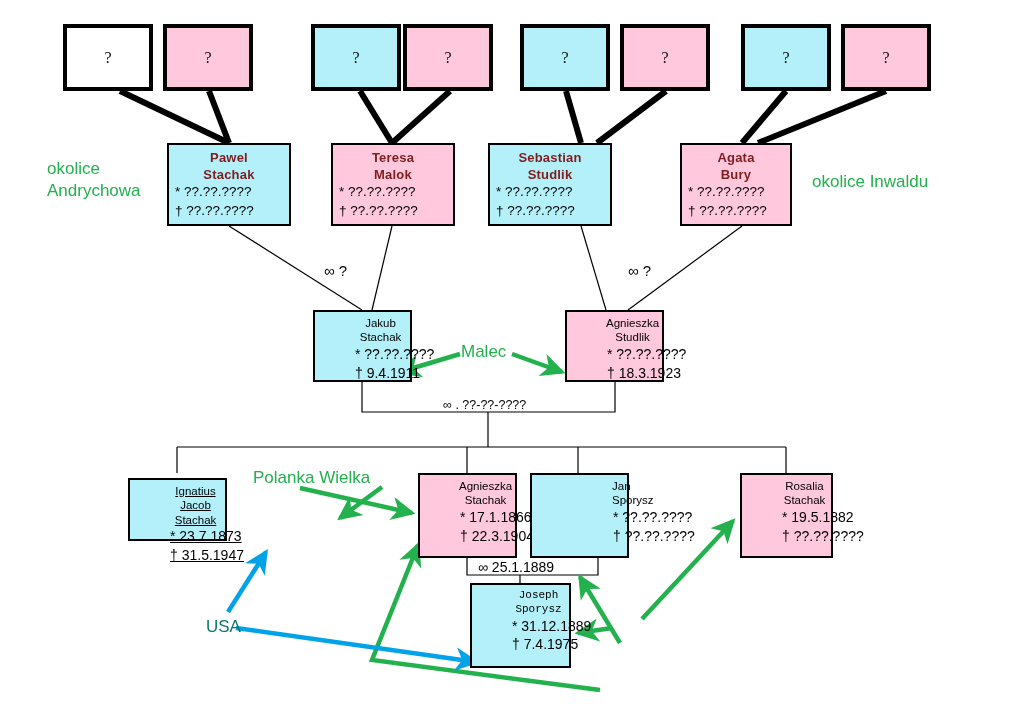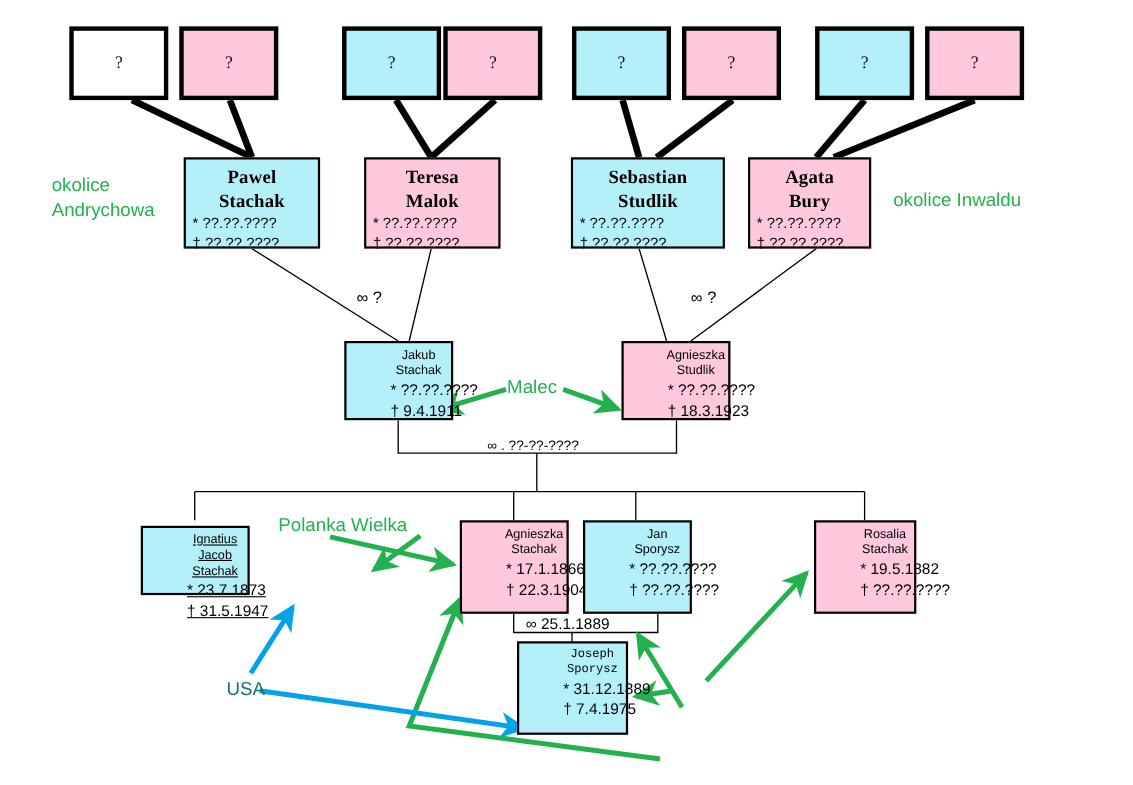--- a/index.html
+++ b/index.html
@@ -47,24 +47,24 @@
   }
   .qbox .qmark {
     font-family: "Liberation Serif", serif;
     font-size: 16px;
     color: #111111;
     line-height: 1;
   }
 
   
   .gen1 .nm {
-    font-family: Liberation Serif, serif;
+    font-family: Liberation Sans, sans-serif;
     font-weight: bold;
-    font-size: 17px;
-    color: #000000;
+    font-size: 13px;
+    color: #7f1d1d;
     text-align: center;
     line-height: 1.28;
     letter-spacing: 0.2px;
   }
   .gen1 .dt {
     font-family: "Liberation Sans", sans-serif;
     font-size: 13.5px;
     color: #000000;
     text-align: left;
     line-height: 1.38;
@@ -244,21 +244,21 @@
 
   <div class="pbox female gen1" style="left:331px; top:143px; width:124px; height:83px;">
     <div class="inner">
       <div class="nm">Teresa</div>
       <div class="nm">Malok</div>
       <div class="dt">* ??.??.????</div>
       <div class="dt">† ??.??.????</div>
     </div>
   </div>
 
-  <div class="pbox male gen1" style="left:519px; top:143px; width:140px; height:83px;">
+  <div class="pbox male gen1" style="left:488px; top:143px; width:124px; height:83px;">
     <div class="inner">
       <div class="nm">Sebastian</div>
       <div class="nm">Studlik</div>
       <div class="dt">* ??.??.????</div>
       <div class="dt">† ??.??.????</div>
     </div>
   </div>
 
   <div class="pbox female gen1" style="left:680px; top:143px; width:112px; height:83px;">
     <div class="inner">
@@ -298,21 +298,21 @@
 
   <div class="pbox female gen3" style="left:418px; top:473px; width:99px; height:85px;">
     <div class="inner">
       <div class="nm">Agnieszka</div>
       <div class="nm">Stachak</div>
       <div class="dt">* 17.1.1866</div>
       <div class="dt">† 22.3.1904</div>
     </div>
   </div>
 
-  <div class="pbox male gen3" style="left:530px; top:473px; width:99px; height:85px;">
+  <div class="pbox male gen3" style="left:530px; top:473px; width:99px; height:85px;padding-left:41px;">
     <div class="inner">
       <div class="nm">Jan</div>
       <div class="nm">Sporysz</div>
       <div class="dt">* ??.??.????</div>
       <div class="dt">† ??.??.????</div>
     </div>
   </div>
 
   <div class="pbox female gen3" style="left:740px; top:473px; width:93px; height:85px;">
     <div class="inner">

